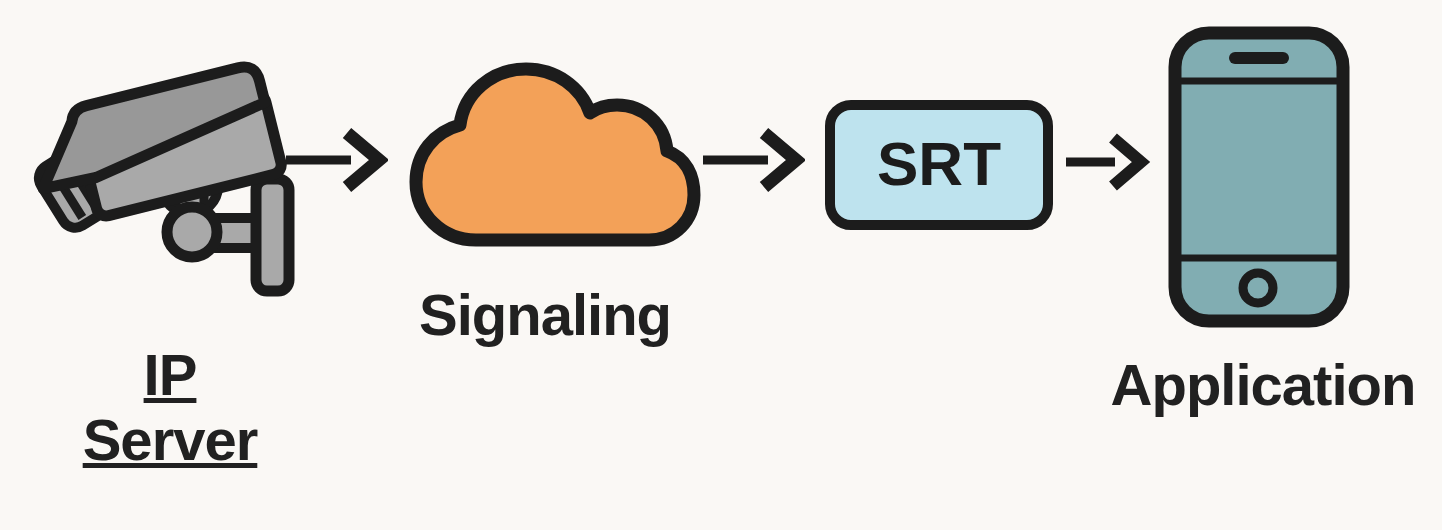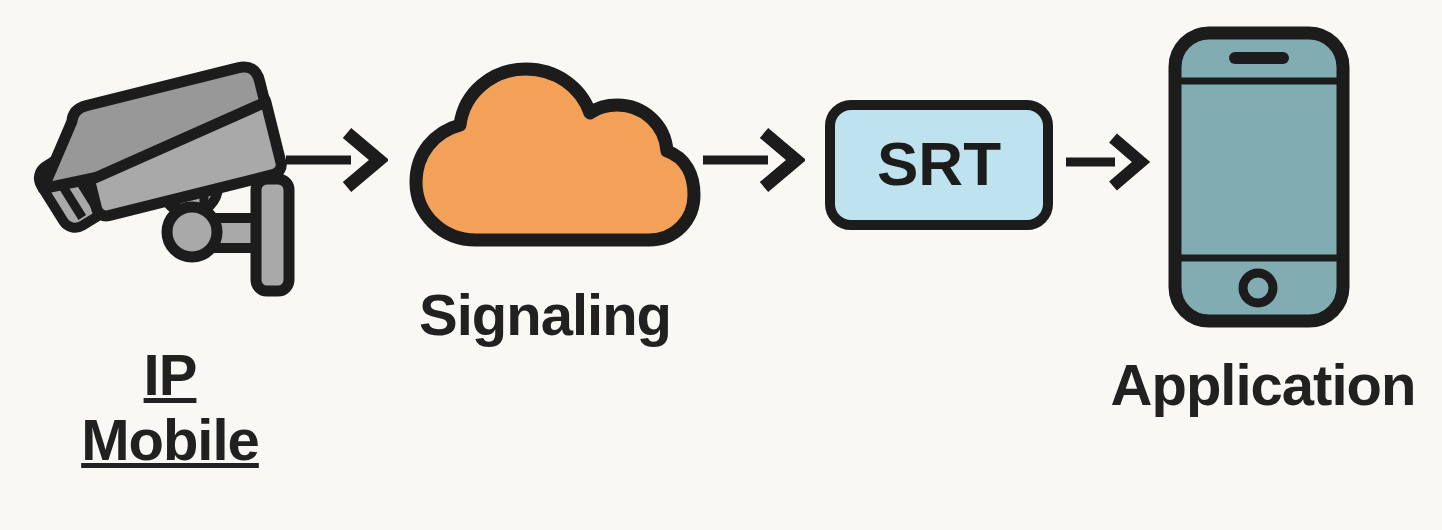--- a/index.html
+++ b/index.html
@@ -81,21 +81,21 @@
       </g>
 
       <rect x="55" y="76" width="190" height="82" rx="10" class="gray-fill" stroke-width="11"></rect>
 
       <path d="M8,116 L52,58 Q56,46 70,46 L226,46 Q244,46 244,64 L244,86 L62,118 Z" class="gray-dark-fill" stroke-width="11" stroke-linejoin="round"></path>
     </g>
   </svg>
 
   <div class="node-label" style="left:10px; top:342px; width:320px;text-decoration:underline;">
     <div>IP</div>
-    <div>Mobile</div>
+    <div>Server</div>
   </div>
 
   <svg class="abs" style="left:283px; top:125px;" width="105" height="70" viewBox="0 0 105 70">
     <line x1="3" y1="35" x2="68" y2="35" class="ink-stroke" stroke-width="9"></line>
     <path d="M64,8 L96,35 L64,62" class="ink-stroke" stroke-width="13" stroke-linejoin="miter"></path>
   </svg>
 
   <svg class="abs" style="left:403px; top:54px;" width="298" height="198" viewBox="0 0 298 198">
     <path d="M73,186 C39,186 13,160 13,128 C13,100 31,78 57,71 C61,39 89,15 123,15 C153,15 178,33 187,59 C194,54 204,51 214,51 C241,51 262,71 264,97 C283,104 291,121 291,141 C291,166 272,186 246,186 Z" class="orange-fill" stroke-width="13" stroke-linejoin="round"></path>
   </svg>

